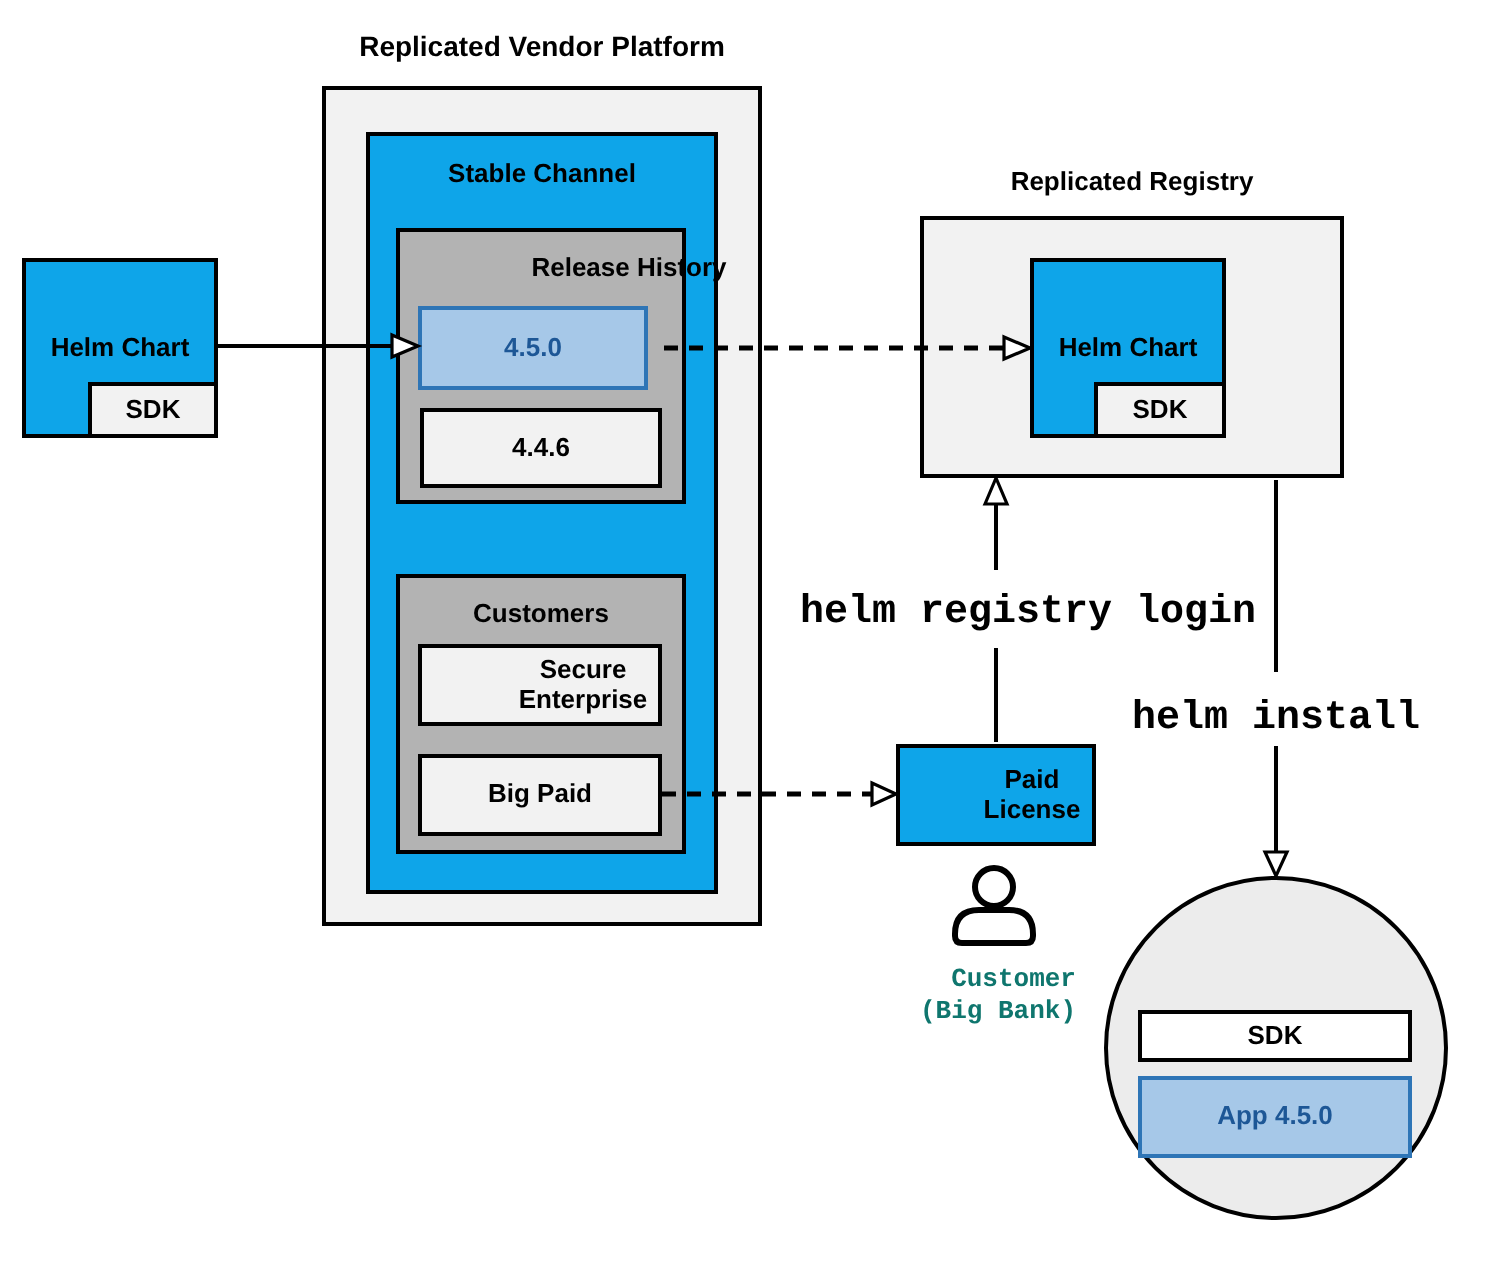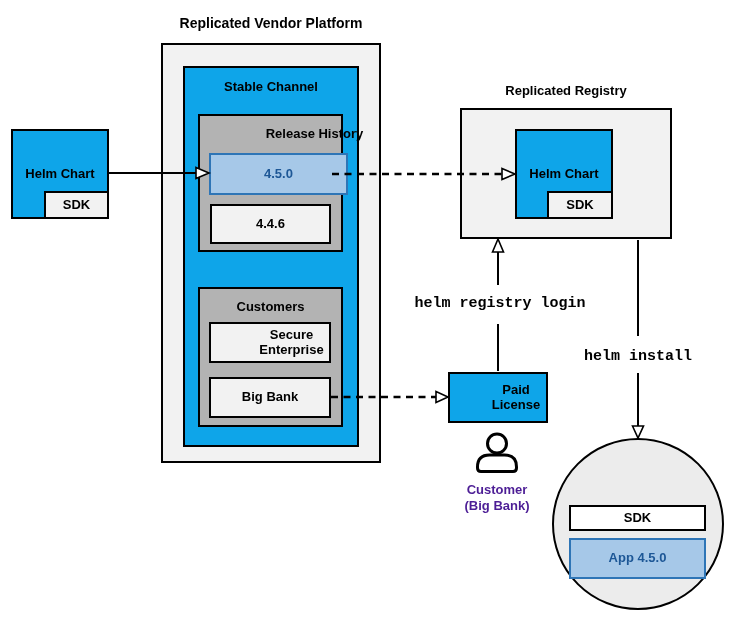--- a/index.html
+++ b/index.html
@@ -45,70 +45,71 @@
     position: absolute;
     font-weight: bold;
     font-size: 13px;
     text-align: center;
     color: #000000;
   }
   .cmd {
     position: absolute;
     font-family: "Liberation Mono", monospace;
     font-weight: bold;
-    font-size: 15px;
+    font-size: 20px;
     text-align: center;
     color: #000000;
     white-space: nowrap;
     z-index: 6;
   }
   .wrapspan { display: inline-block; }
   #overlay {
     position: absolute;
     left: 0; top: 0;
     width: 747px; height: 634px;
     pointer-events: none;
     z-index: 5;
   }
   .caption {
     position: absolute;
     font-weight: bold;
     font-size: 13px;
-    text-align: center;
-    color: #4c1d95;
+    text-align: right;
+    color: #0f766e;
     line-height: 1.25;
+    font-family: Liberation Mono, monospace;
   }
 </style>
 </head>
 <body>
 
 <div id="canvas">
 
   <div class="hdr" style="left:161px; top:15px; width:220px;">Replicated Vendor Platform</div>
 
   <div class="box fill-light" style="left:161px; top:43px; width:220px; height:420px;"></div>
 
   <div class="box fill-med" style="left:183px; top:66px; width:176px; height:381px;"></div>
   <div class="sublbl" style="left:183px; top:79px; width:176px;">Stable Channel</div>
 
   <div class="box fill-dark" style="left:198px; top:114px; width:145px; height:138px;"></div>
   <div class="sublbl" style="left:198px; top:126px; width:145px;margin-left:44px;">Release History</div>
 
-  <div class="box fill-blue flexc lbl blue-text" style="left:209px; top:153px; width:139px; height:42px;">4.5.0</div>
+  <div class="box fill-blue flexc lbl blue-text" style="left:209px; top:153px; width:115px; height:42px;">4.5.0</div>
 
   <div class="box fill-light flexc lbl" style="left:210px; top:204px; width:121px; height:40px;">4.4.6</div>
 
   <div class="box fill-dark" style="left:198px; top:287px; width:145px; height:140px;"></div>
   <div class="sublbl" style="left:198px; top:299px; width:145px;">Customers</div>
 
   <div class="box fill-light flexc lbl" style="left:209px; top:322px; width:122px; height:41px;padding-left:43px;">
     <span class="wrapspan" style="max-width:80px;">Secure Enterprise</span>
   </div>
 
-  <div class="box fill-light flexc lbl" style="left:209px; top:377px; width:122px; height:41px;">Big Bank</div>
+  <div class="box fill-light flexc lbl" style="left:209px; top:377px; width:122px; height:41px;">Big Paid</div>
 
   <div class="box fill-med flexc lbl" style="left:11px; top:129px; width:98px; height:90px;">Helm Chart</div>
   <div class="box fill-light flexc lbl" style="left:44px; top:191px; width:65px; height:28px;">SDK</div>
 
   <div class="hdr" style="left:460px; top:83px; width:212px; font-size:13px;">Replicated Registry</div>
 
   <div class="box fill-light" style="left:460px; top:108px; width:212px; height:131px;"></div>
   <div class="box fill-med flexc lbl" style="left:515px; top:129px; width:98px; height:90px;">Helm Chart</div>
   <div class="box fill-light flexc lbl" style="left:547px; top:191px; width:66px; height:28px;">SDK</div>
 

